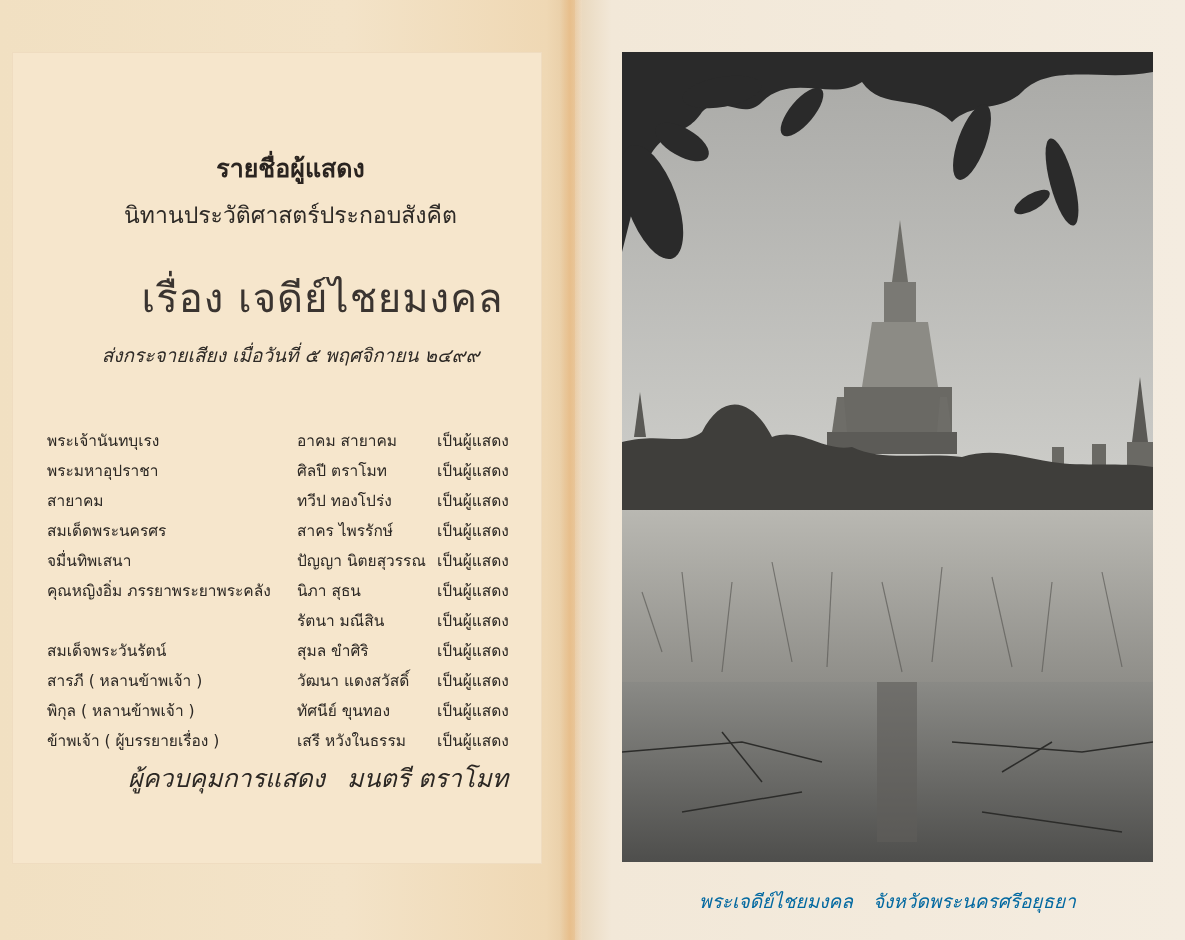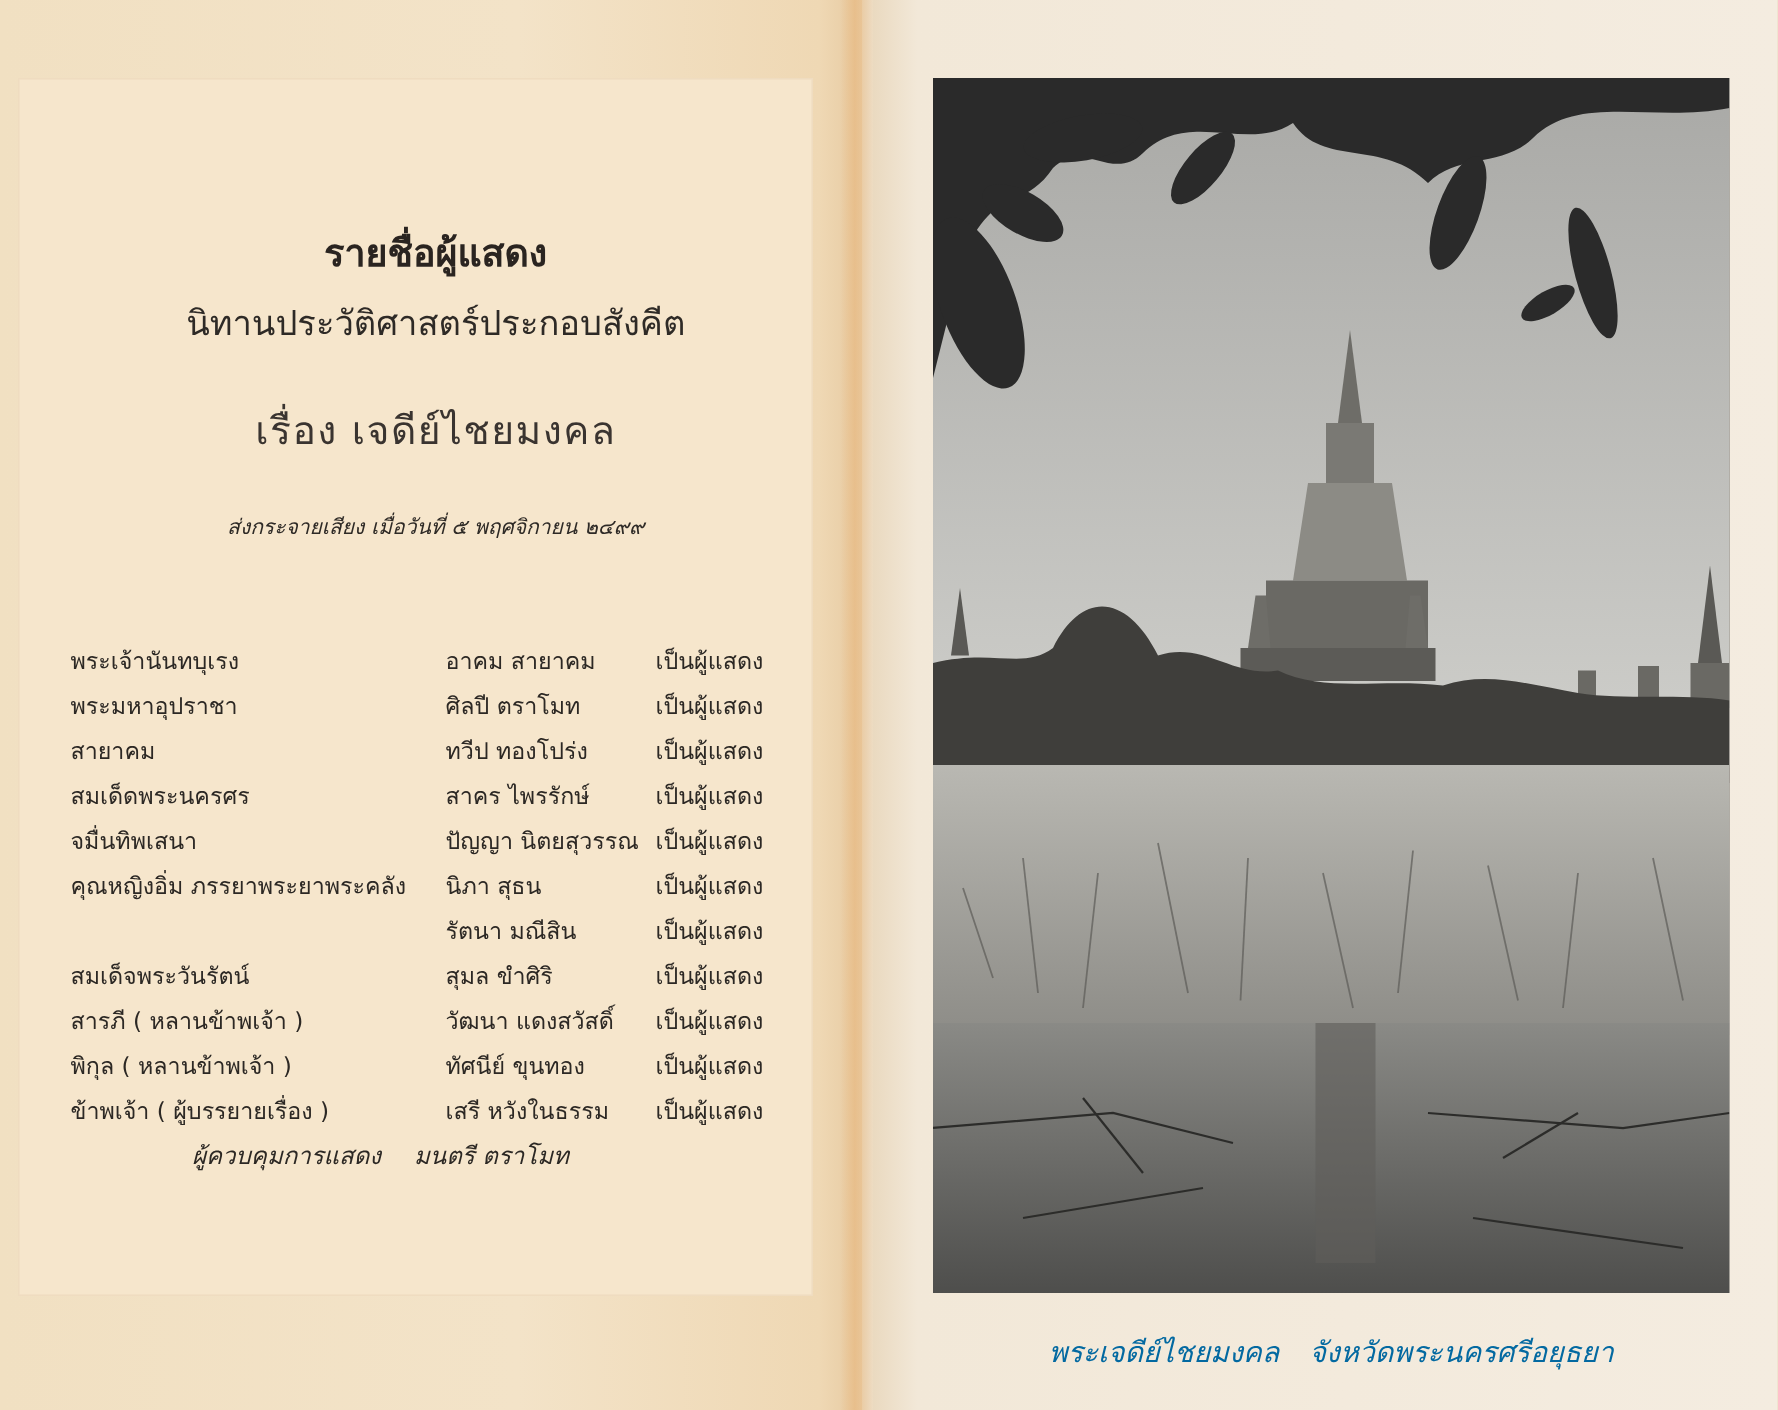--- a/index.html
+++ b/index.html
@@ -9,28 +9,28 @@
     background:linear-gradient(90deg,#f1e0c2 0%,#f3e3c8 60%,#efd8b4 95%,#e6c9a0 100%);}
   .left-panel{position:absolute;left:12px;top:52px;width:530px;height:812px;
     background:#f6e6cc;box-shadow:inset 0 0 0 1px rgba(200,170,130,0.15);}
   .page-right{position:absolute;left:575px;top:0;width:610px;height:940px;
     background:linear-gradient(90deg,#e8d6ba 0%,#f2e8d8 6%,#f4ece0 100%);}
   .gutter{position:absolute;left:560px;top:0;width:22px;height:940px;
     background:linear-gradient(90deg,rgba(230,190,140,0) 0%,rgba(232,180,120,0.55) 45%,rgba(245,225,200,0.3) 100%);}
   .title{position:absolute;left:0;width:581px;text-align:center;color:#2a2420;}
   .t1{top:148px;font-family:"DejaVu Sans",sans-serif;font-weight:bold;font-size:25px;}
   .t2{top:197px;font-family:"DejaVu Sans",sans-serif;font-size:23px;color:#2e2a26;}
-  .t3{top:266px;font-family:"DejaVu Sans",sans-serif;font-size:26px;font-weight:300;color:#3a3430;letter-spacing:1px;}
-  .t4{top:340px;font-family:"DejaVu Serif",serif;font-style:italic;font-size:14px;color:#2e2a26;}
+  .t3{top:266px;font-family:"DejaVu Sans",sans-serif;font-size:40px;font-weight:300;color:#3a3430;letter-spacing:1px;padding-left:32px;}
+  .t4{top:340px;font-family:"DejaVu Serif",serif;font-style:italic;font-size:19px;color:#2e2a26;}
   .cast{position:absolute;left:47px;top:426px;width:480px;}
   .row{position:relative;height:30px;font-family:"DejaVu Sans",sans-serif;font-size:15.5px;color:#2c2824;line-height:30px;}
   .role{position:absolute;left:0;}
   .actor{position:absolute;left:250px;}
   .as{position:absolute;left:390px;}
-  .director{position:absolute;left:128px;top:758px;font-family:"DejaVu Serif",serif;font-style:italic;font-size:16px;color:#2c2824;}
+  .director{position:absolute;left:128px;top:758px;font-family:"DejaVu Serif",serif;font-style:italic;font-size:25px;color:#2c2824;}
   .director span{margin-right:22px;}
   .photo{position:absolute;left:622px;top:52px;width:531px;height:810px;overflow:hidden;background:#6b6b69;}
   .caption{position:absolute;left:622px;top:886px;width:531px;text-align:center;font-family:"DejaVu Serif",serif;font-style:italic;font-size:19px;color:#0369a1;}
   .caption span{margin:0 10px;}
 </style>
 </head>
 <body>
 
 <div class="spread">
   <div class="page-left">

